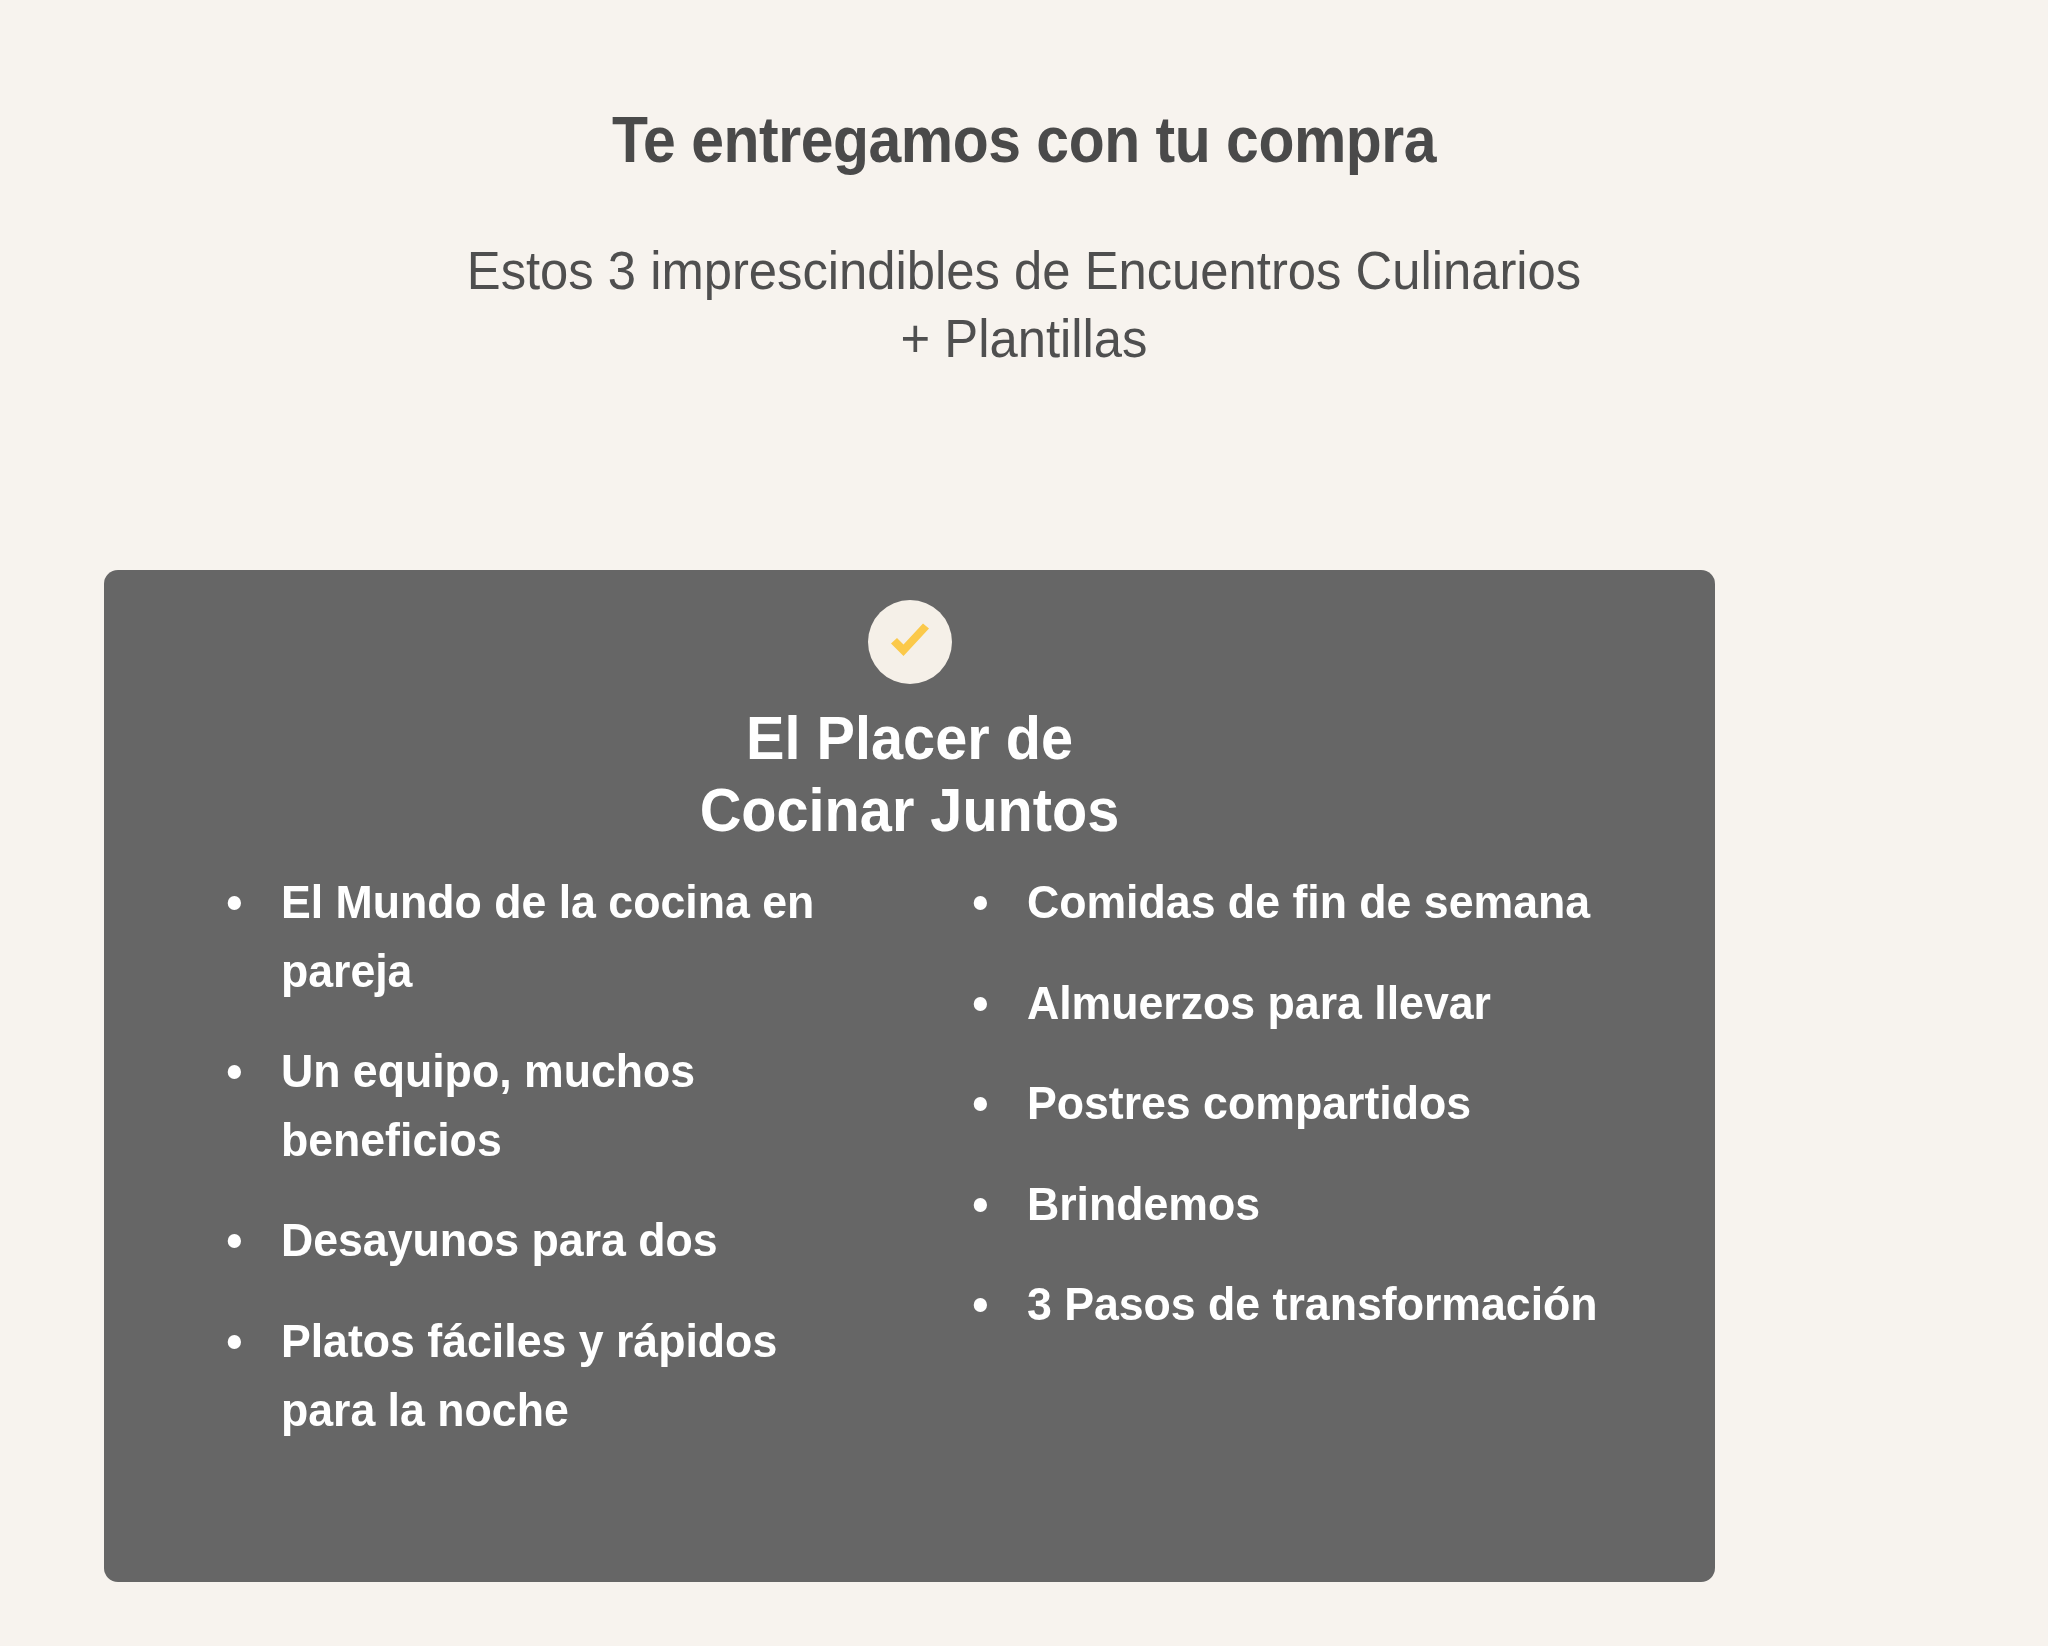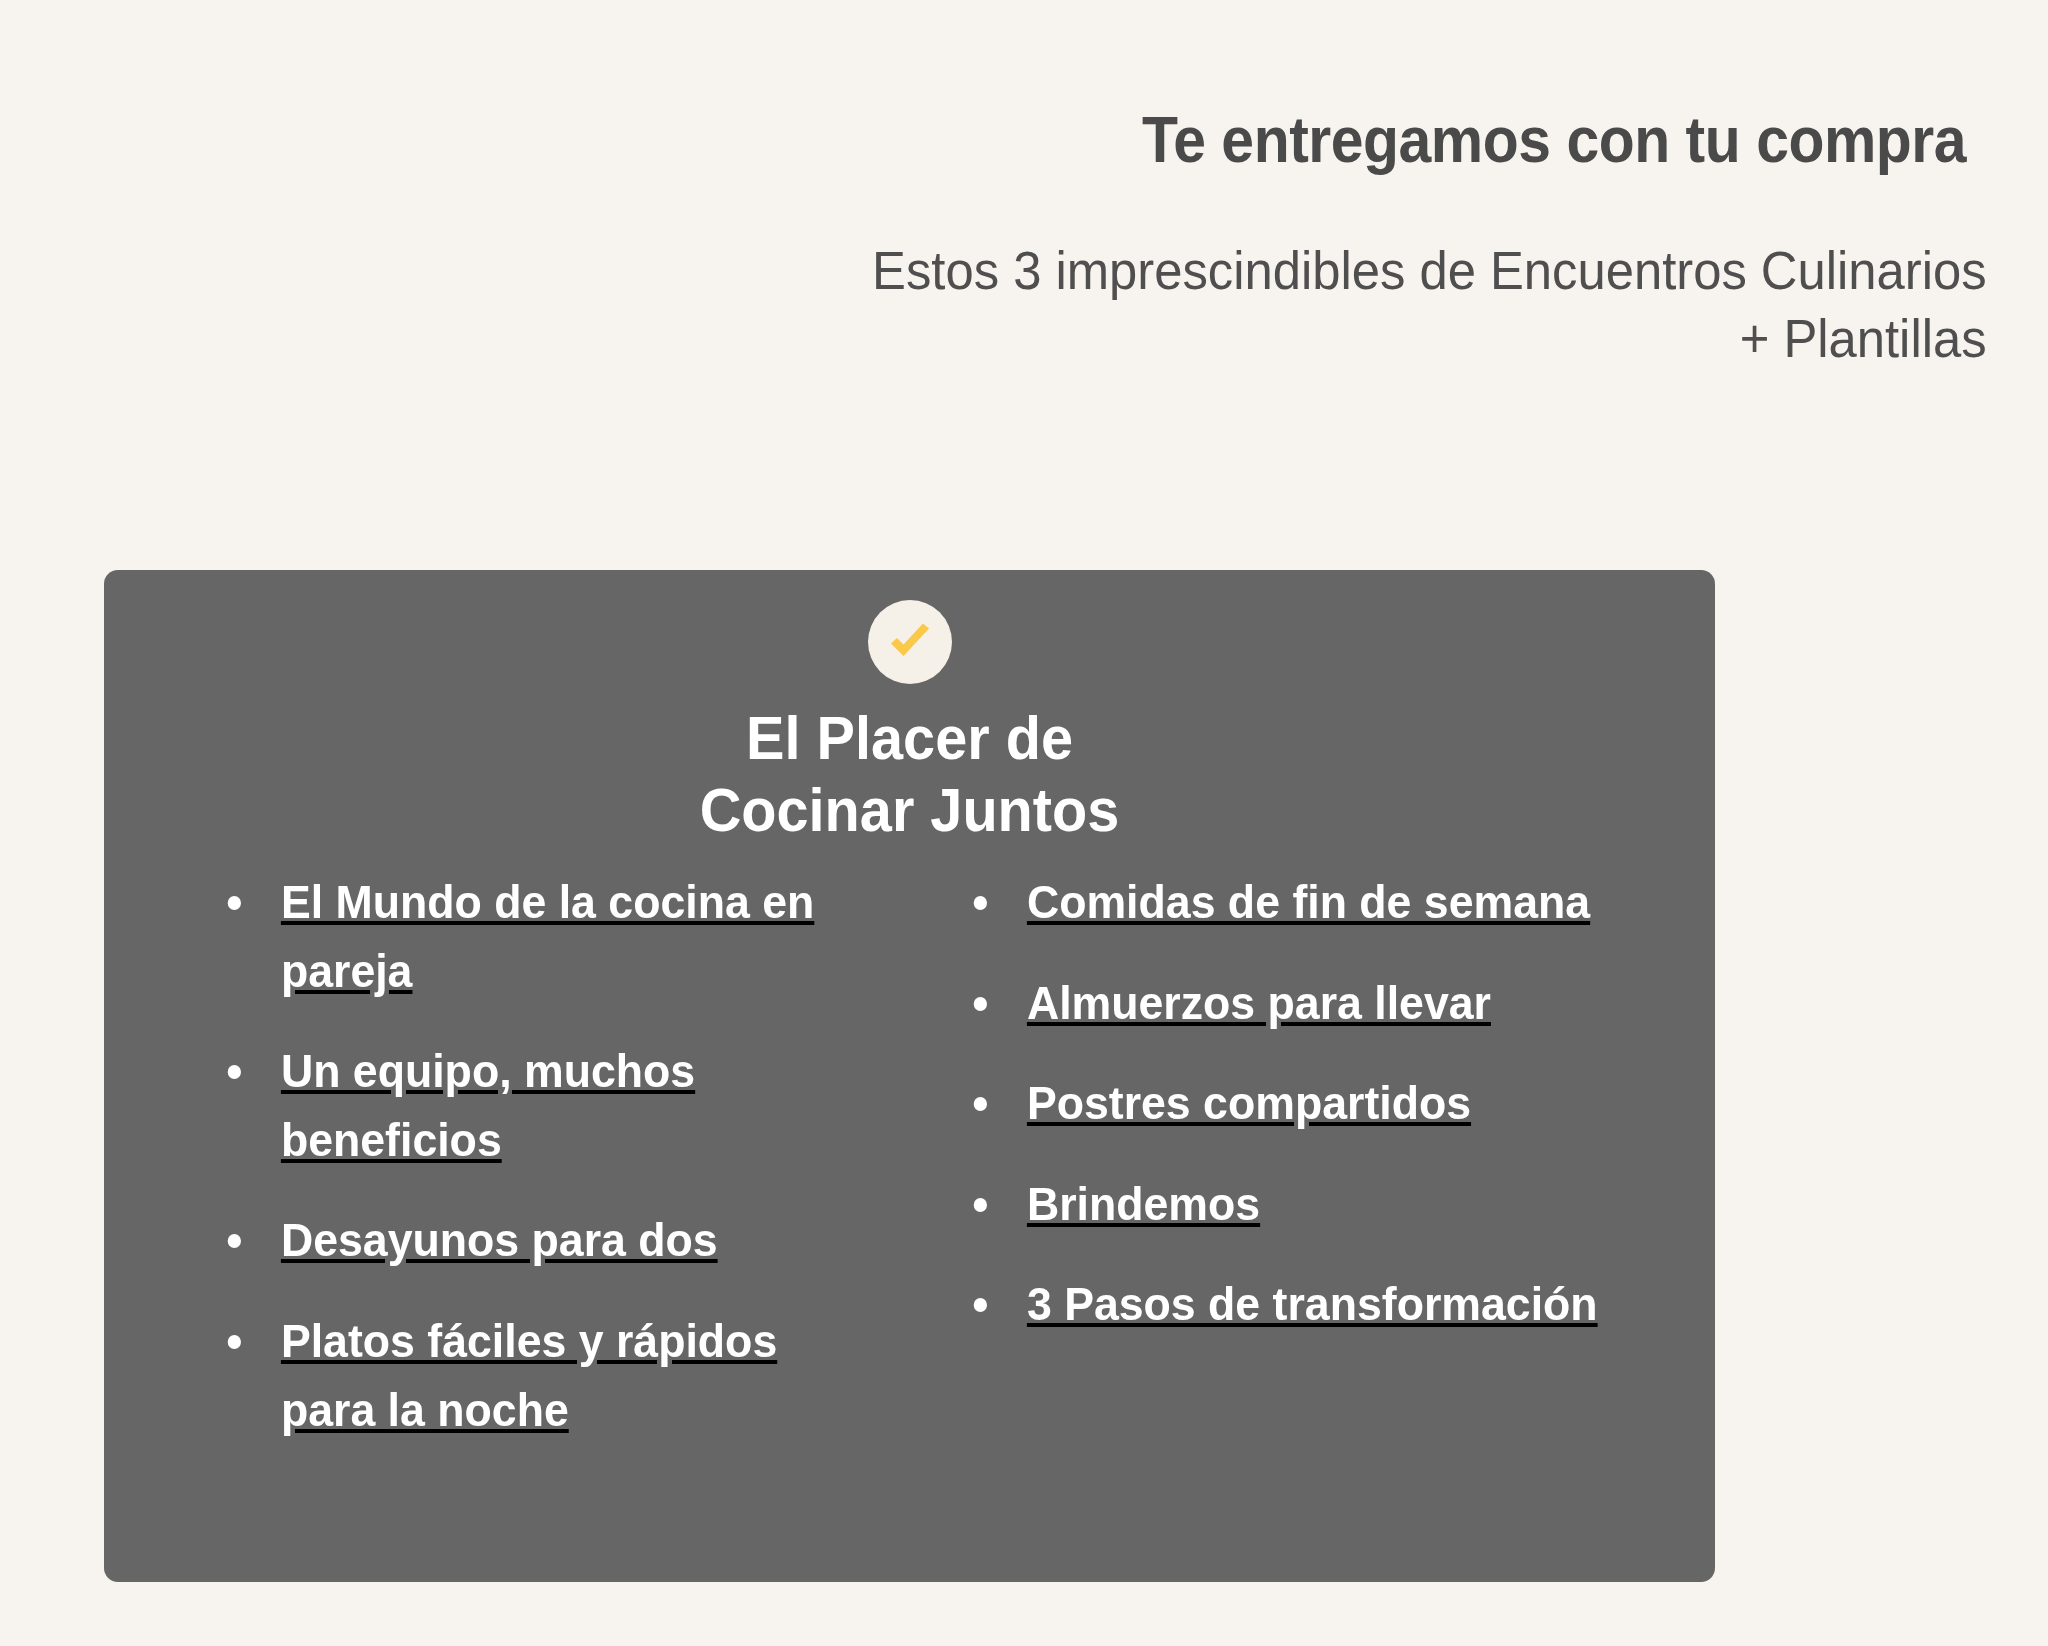--- a/index.html
+++ b/index.html
@@ -17,21 +17,21 @@
     width:2048px;
     height:1646px;
     background:#F7F3EE;
   }
 
   
   .header {
     position:absolute;
     left:0; top:0;
     width:2048px;
-    text-align:right;
+    text-align:center;
   }
 
   .headline {
     margin-top:108px;
     font-size:64px;
     font-weight:700;
     line-height:1.0;
     letter-spacing:-0.5px;
     color:#4A4A4A;
     transform:scaleX(0.92);
@@ -97,21 +97,21 @@
     display:flex;
   }
 
   .col {
     flex:1 1 50%;
     padding-right:30px;
   }
   .col-left  { padding-left:118px; }
   .col-right { padding-left:58px; }
 
-  .bullet-list { list-style:none;text-decoration:underline; }
+  .bullet-list { list-style:none; }
 
   .bullet-item {
     position:relative;
     padding-left:62px;
     margin-bottom:32px;
     color:#FFFFFF;
     font-size:47px;
     font-weight:700;
     line-height:1.46;
     transform:scaleX(0.95);

